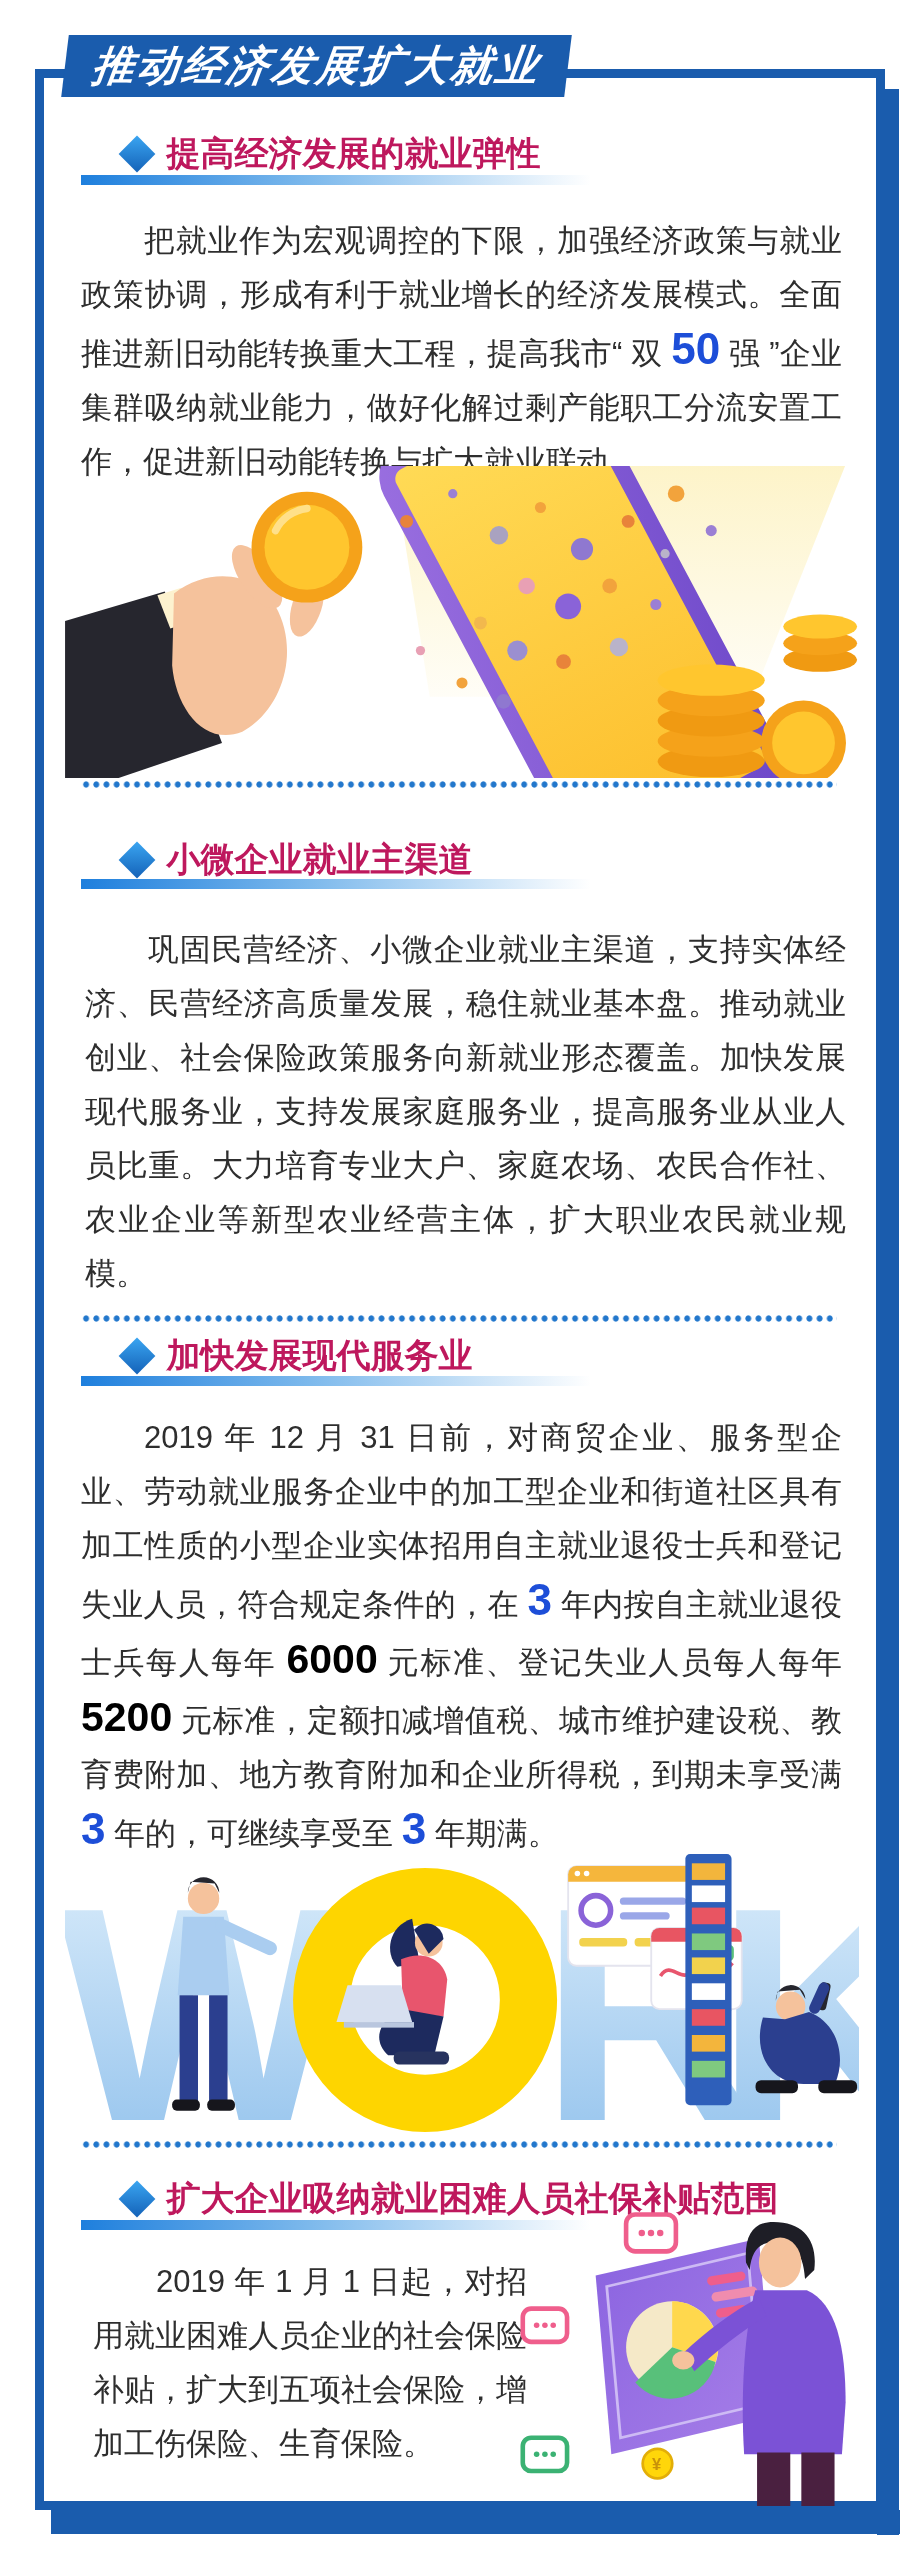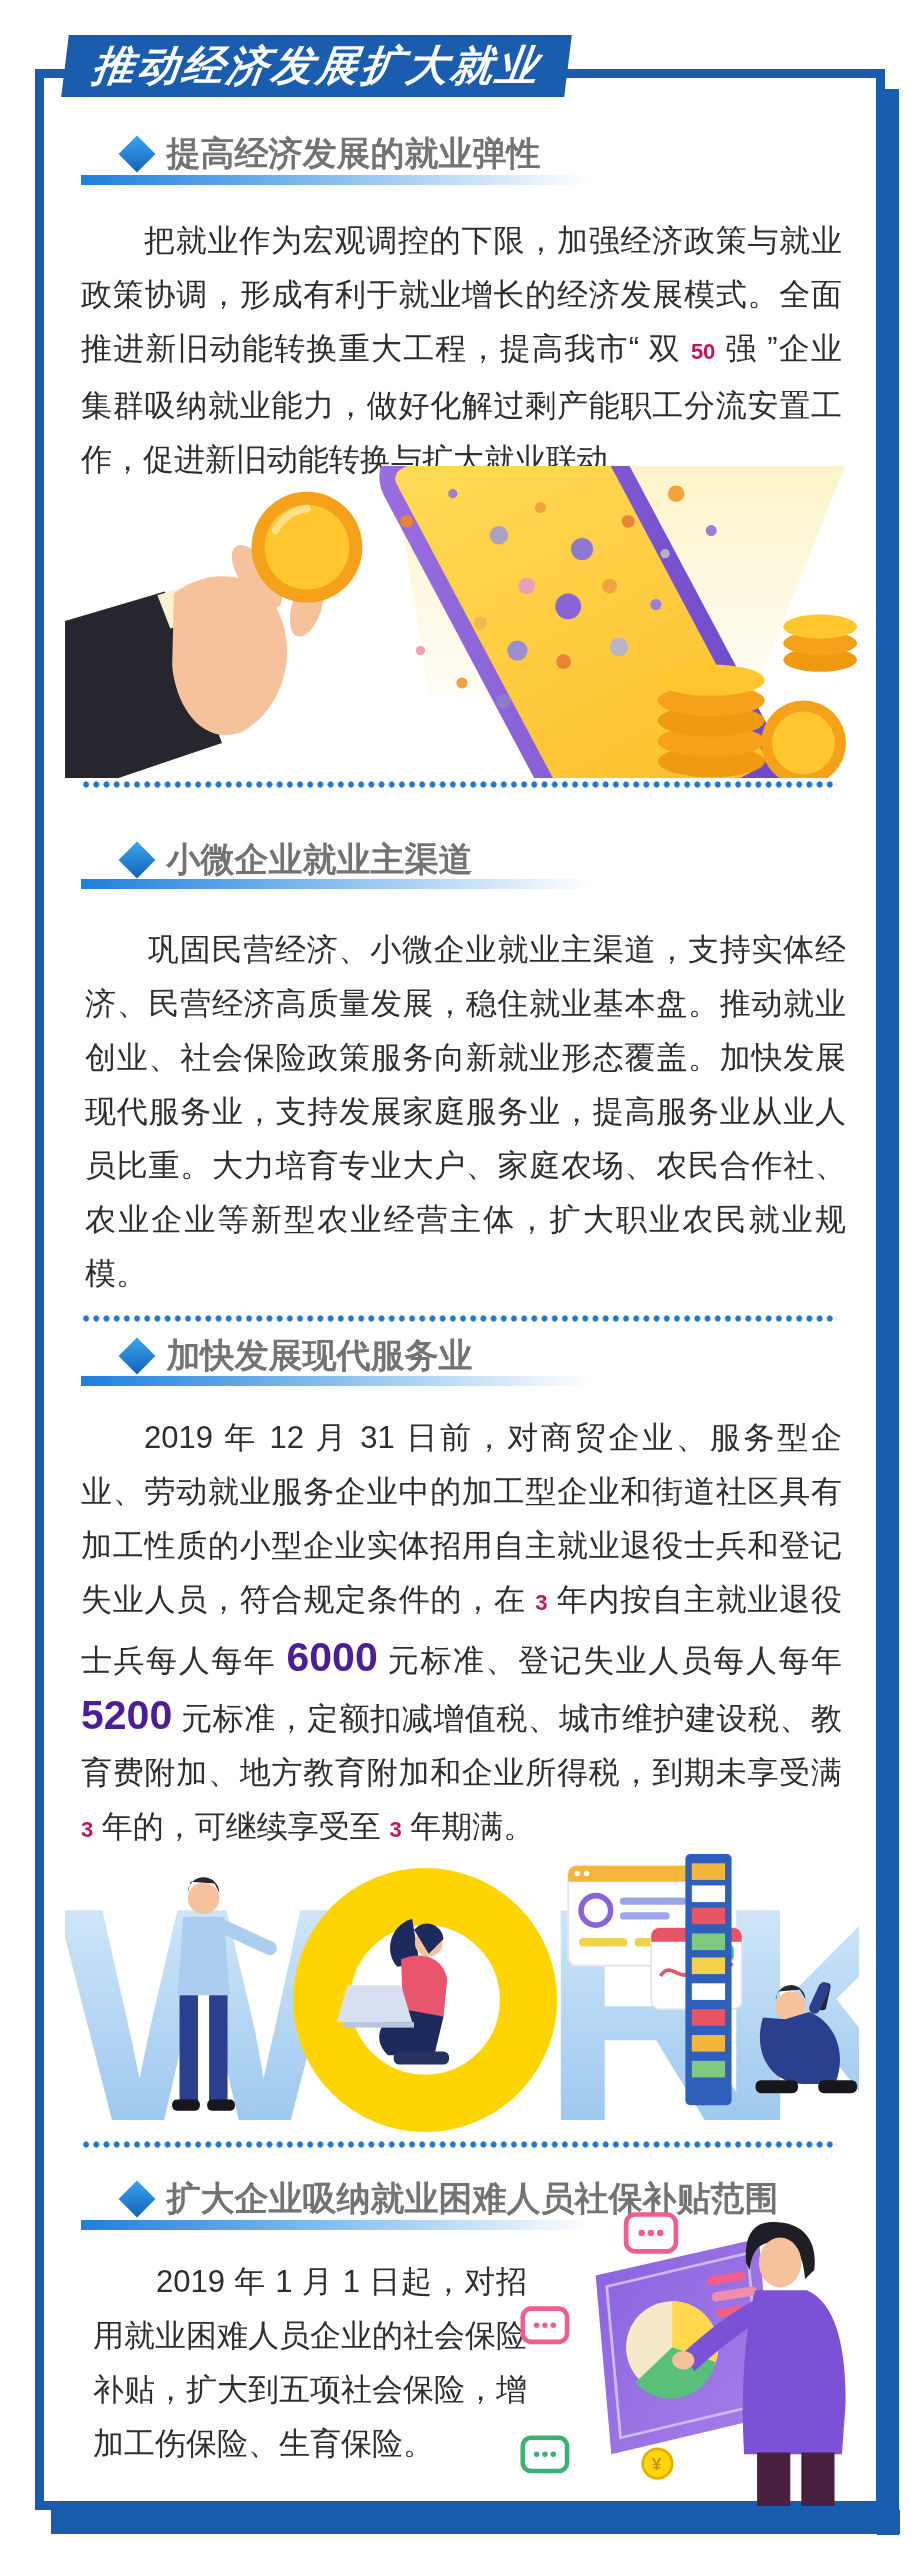--- a/index.html
+++ b/index.html
@@ -10,30 +10,30 @@
   
   .shadow-right{position:absolute;left:877px;top:89px;width:22px;height:2446px;background:#1a5cad;}
   .shadow-bottom{position:absolute;left:51px;top:2510px;width:849px;height:24px;background:#1a5cad;}
   .panel{position:absolute;left:35px;top:69px;width:850px;height:2441px;
     border:9.2px solid #1a5cad;background:#ffffff;box-sizing:border-box;}
   .banner{position:absolute;left:65px;top:35px;width:503px;height:62px;background:#1a5cad;
     transform:skewX(-7deg);display:flex;align-items:center;justify-content:center;
     color:#ffffff;font-size:42px;font-weight:800;font-style:italic;letter-spacing:2.8px;white-space:nowrap;}
   
   .sec-head{position:absolute;left:81px;display:flex;align-items:center;
-    font-size:34px;font-weight:700;color:#737373;white-space:nowrap;}
+    font-size:34px;font-weight:700;color:#be185d;white-space:nowrap;}
   .diamond{width:26px;height:26px;margin-left:43px;margin-right:16.6px;flex:0 0 auto;
     background:linear-gradient(135deg,#3aa5f1,#1462b8);transform:rotate(45deg);}
   .sec-underline{position:absolute;left:81px;width:510px;height:10.2px;
     background:linear-gradient(90deg,#1e7fdd 0%,#7db9ec 45%,rgba(255,255,255,0) 100%);}
   
   .para{position:absolute;left:81px;width:761px;font-size:31px;line-height:54px;
     color:#2e2e2e;text-align:justify;text-indent:63px;font-weight:500;}
-  .num-s{color:#be185d;font-weight:700;font-size:22px;font-family:"Liberation Sans",sans-serif;}
-  .num-b{color:#4c1d95;font-weight:700;font-size:41px;font-family:"Liberation Sans",sans-serif;}
+  .num-s{color:#1d4ed8;font-weight:700;font-size:44px;font-family:"Liberation Sans",sans-serif;}
+  .num-b{color:#000000;font-weight:700;font-size:41px;font-family:"Liberation Sans",sans-serif;}
   
   .divider{position:absolute;left:81px;width:756px;height:6.5px;
     background-image:radial-gradient(circle closest-side,#2277cc 80%,rgba(255,255,255,0) 100%);
     background-size:10.2px 6.5px;background-repeat:repeat-x;}
   
   .illus{position:absolute;overflow:hidden;}
 </style>
 </head>
 <body>
 

